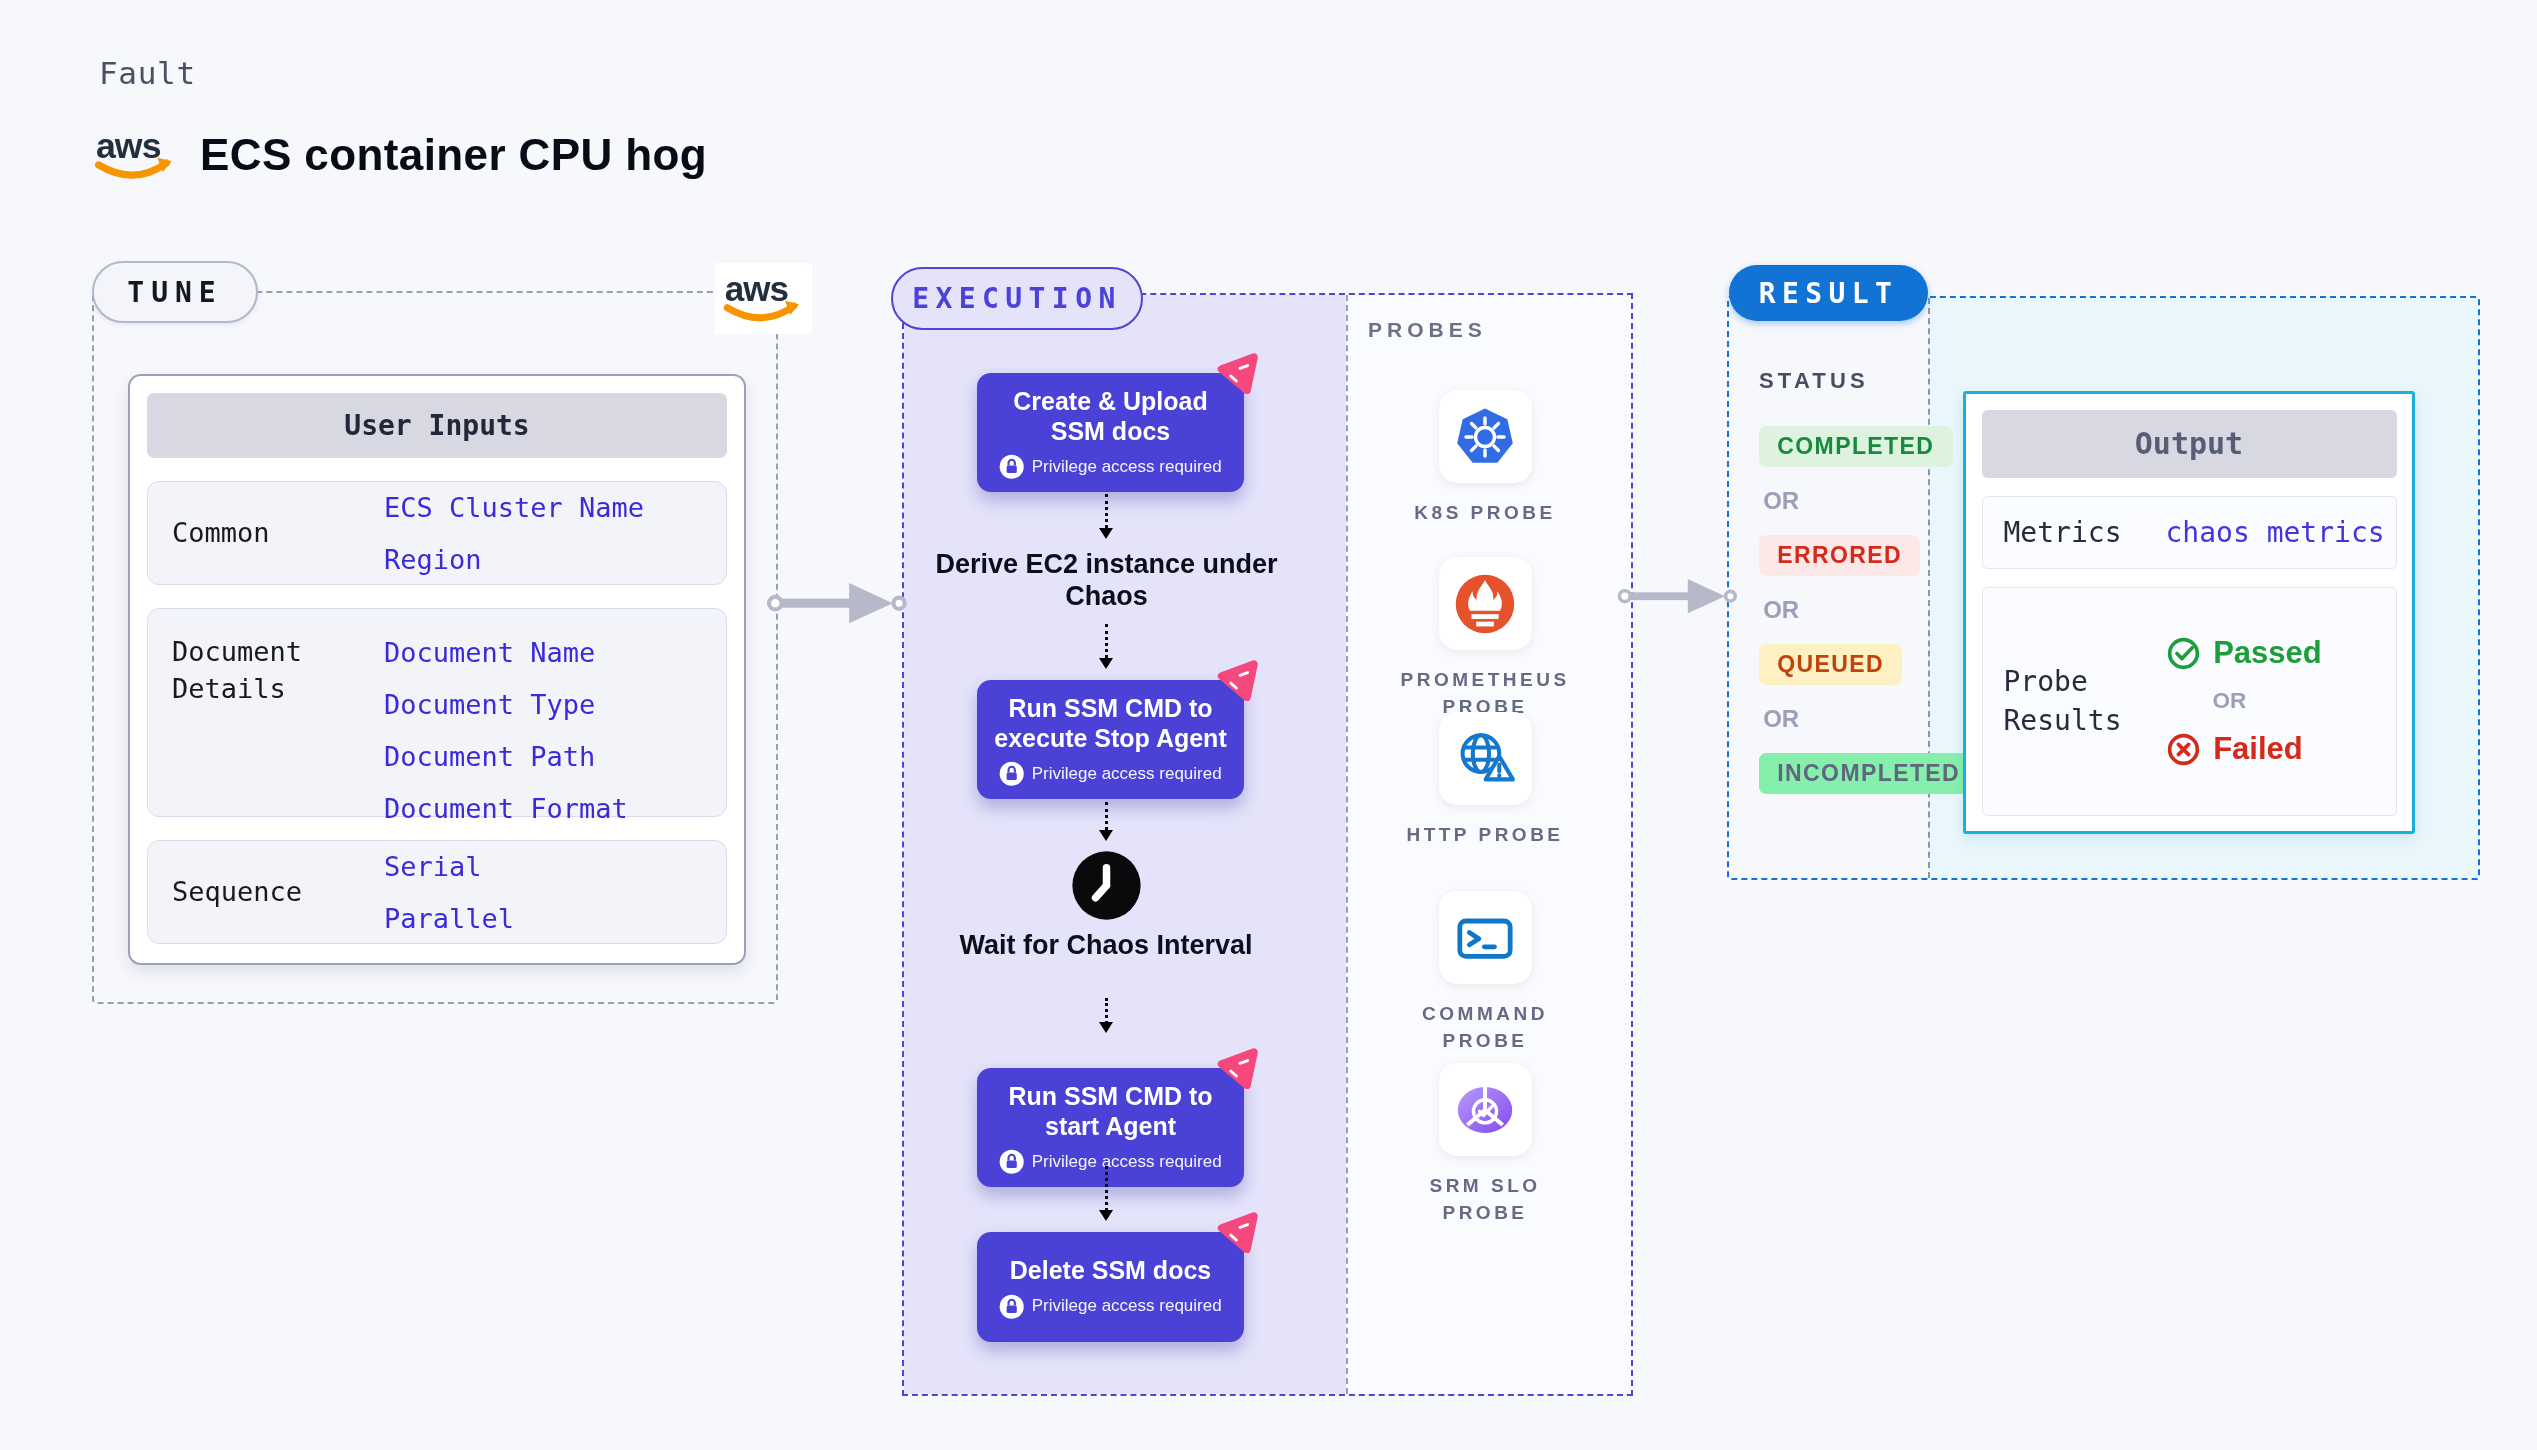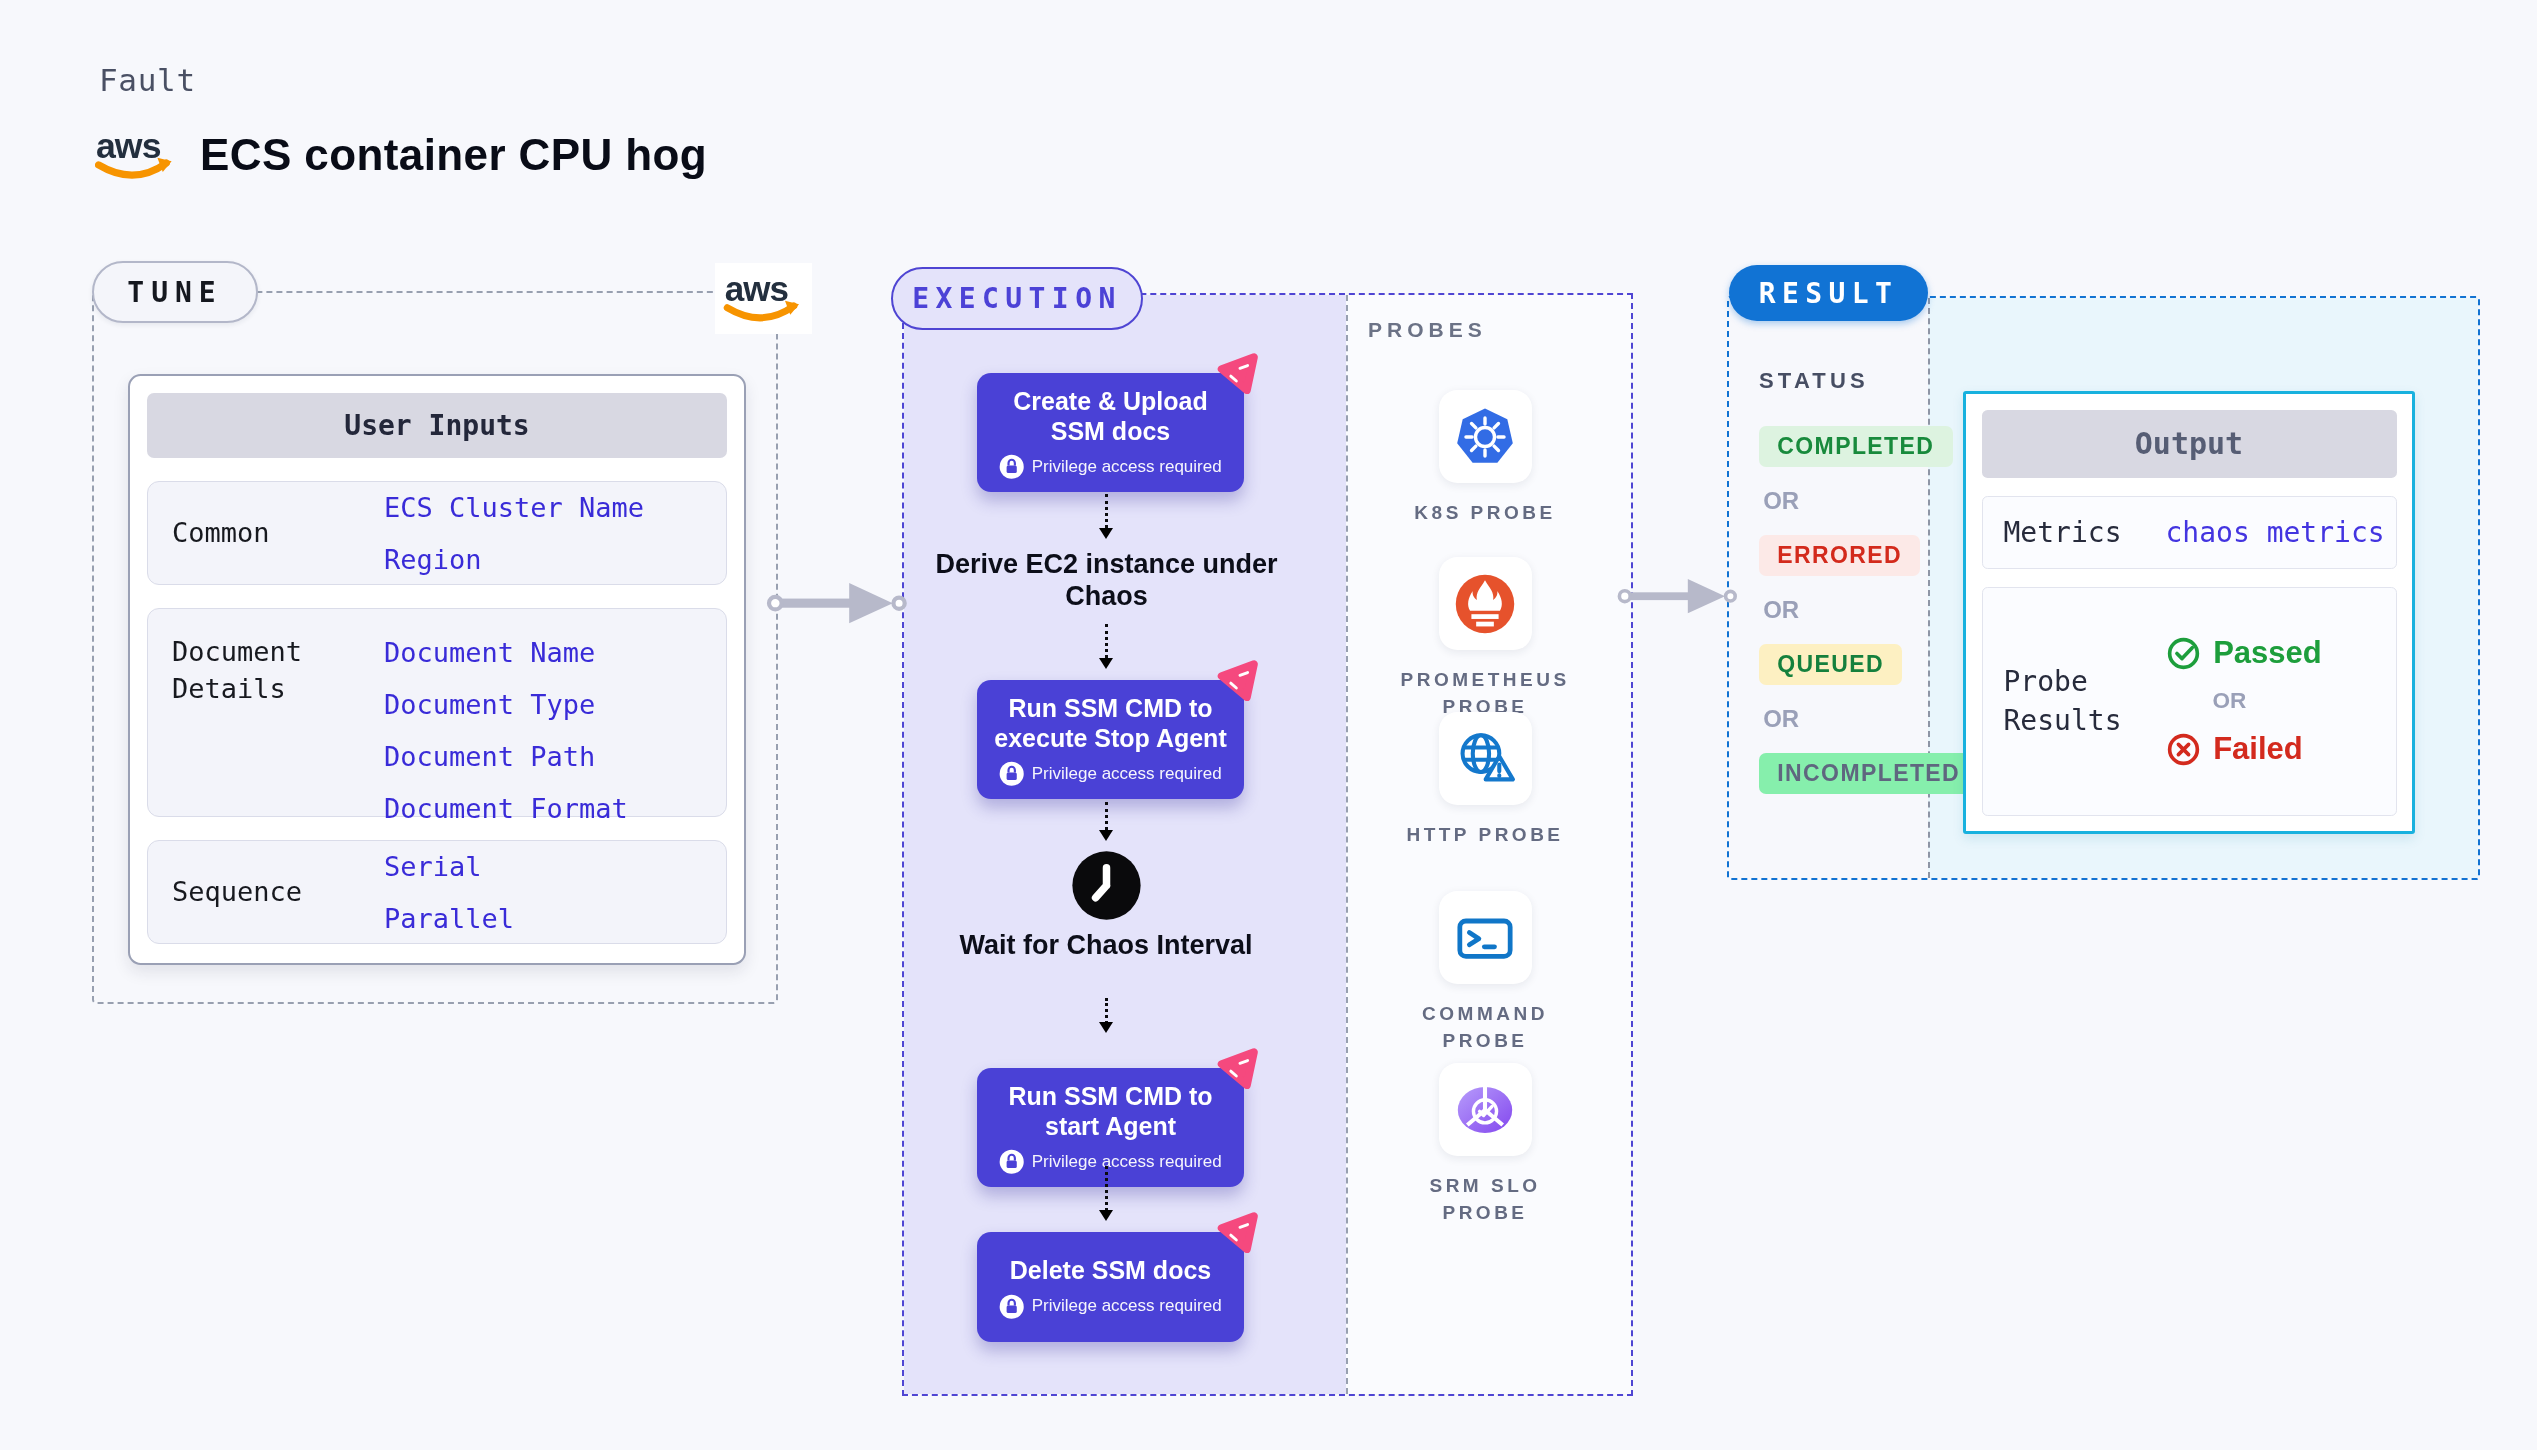--- a/index.html
+++ b/index.html
@@ -2,21 +2,21 @@
 <html style="font-size:11.3px"><head>
 <meta charset="utf-8">
 <style>
   html,body{margin:0;padding:0;background:#f7f8fc;}
   #page{position:relative;width:2538px;height:1451px;background:#f7f8fc;overflow:hidden;
         font-family:"Liberation Sans",sans-serif;}
   .mono{font-family:"DejaVu Sans Mono",monospace;}
   .abs{position:absolute;}
 
   
-  #kicker{left:99px;top:62px;font-size:31px;color:#4a5064;letter-spacing:0.7px;}
+  #kicker{left:99px;top:55px;font-size:31px;color:#4a5064;letter-spacing:0.7px;}
   #logo-main{left:95px;top:127px;width:82px;height:58px;}
   #page-title{left:200px;top:130px;font-size:44px;font-weight:800;color:#090c17;letter-spacing:0.4px;}
 
   
   .pill{display:flex;align-items:center;justify-content:center;border-radius:32px;
         font-family:"DejaVu Sans Mono",monospace;font-weight:700;z-index:6;}
   #tune-pill{left:92px;top:261px;width:162px;height:58px;background:#f4f5fa;
         border:2.1px solid #b3b7c9;color:#15181f;font-size:28px;letter-spacing:7px;
         box-shadow:0 2.1px 5.6px rgba(30,34,60,.08);}
   #exec-pill{left:891px;top:267px;width:248px;height:59px;background:#e4e3fa;
@@ -76,21 +76,21 @@
   .probe-card svg{width:68px;height:68px;}
   .probe-label{font-weight:600;font-size:19px;color:#646b82;letter-spacing:3.5px;text-align:center;
         width:169px;line-height:1.45;}
 
   
   #status-col{left:1759px;top:368px;display:flex;flex-direction:column;align-items:flex-start;z-index:3;}
   #status-heading{font-weight:700;font-size:22px;color:#474e63;letter-spacing:4.2px;margin-bottom:32px;}
   .status-badge{padding:7px 18.3px;border-radius:7px;font-weight:700;font-size:23px;letter-spacing:1.4px;}
   .b-completed{background:#ddf3e0;color:#188a3c;}
   .b-errored{background:#fce9e7;color:#d32a1c;}
-  .b-queued{background:#fdf0c2;color:#15803d;}
+  .b-queued{background:#fdf0c2;color:#c2410c;}
   .b-incompleted{background:#86efac;color:#5f667f;}
   .status-or{color:#9aa0b8;font-weight:600;font-size:24px;margin:20px 0 20px 4.2px;}
 
   #output-card{left:1963px;top:391px;width:452px;height:443px;background:#fff;border:3.5px solid #18b1de;
         border-radius:3px;padding:15.5px;box-sizing:border-box;display:flex;flex-direction:column;z-index:3;
         box-shadow:0 4.2px 11.3px rgba(20,120,160,.12);}
   #output-header{height:68px;min-height:68px;background:#d8d8e2;border-radius:5.6px;display:flex;align-items:center;
         justify-content:center;font-family:"DejaVu Sans Mono",monospace;font-weight:700;font-size:30px;color:#565d74;}
   .out-row{margin-top:18.3px;background:#fbfcff;border:1.4px solid #e2e4ee;border-radius:5.6px;display:flex;
         align-items:center;padding-left:21px;box-sizing:border-box;}

